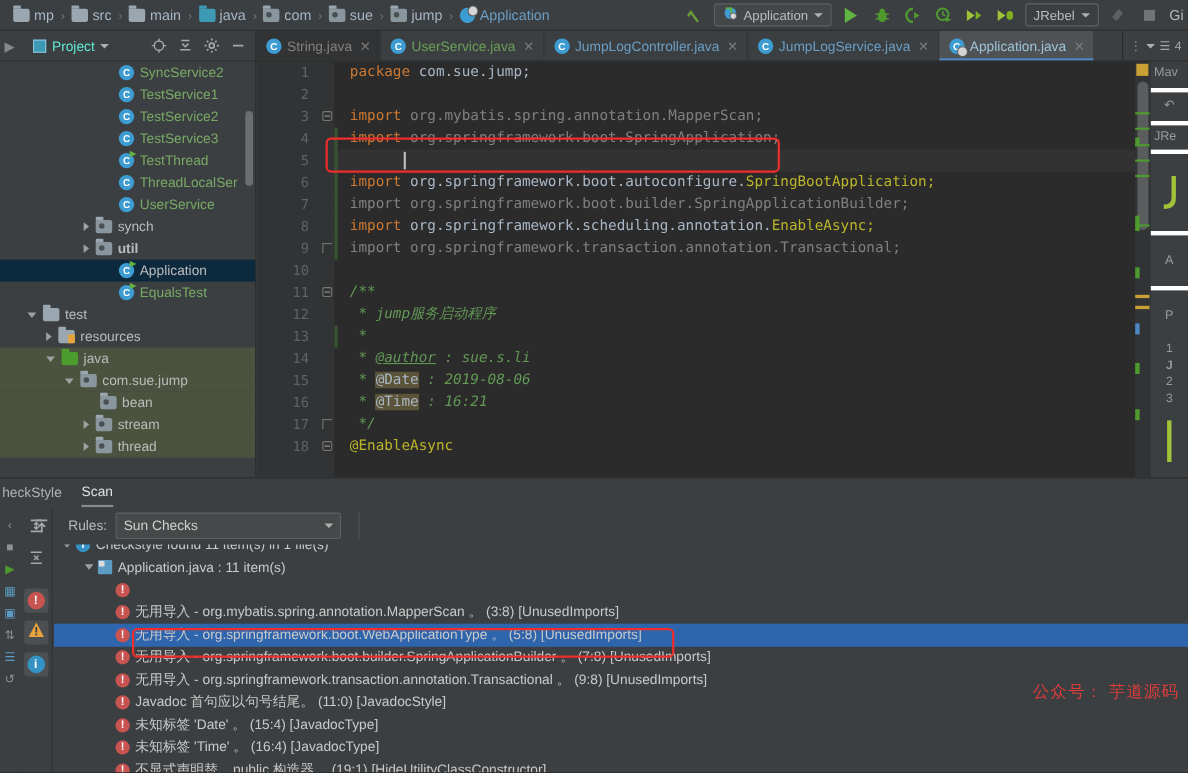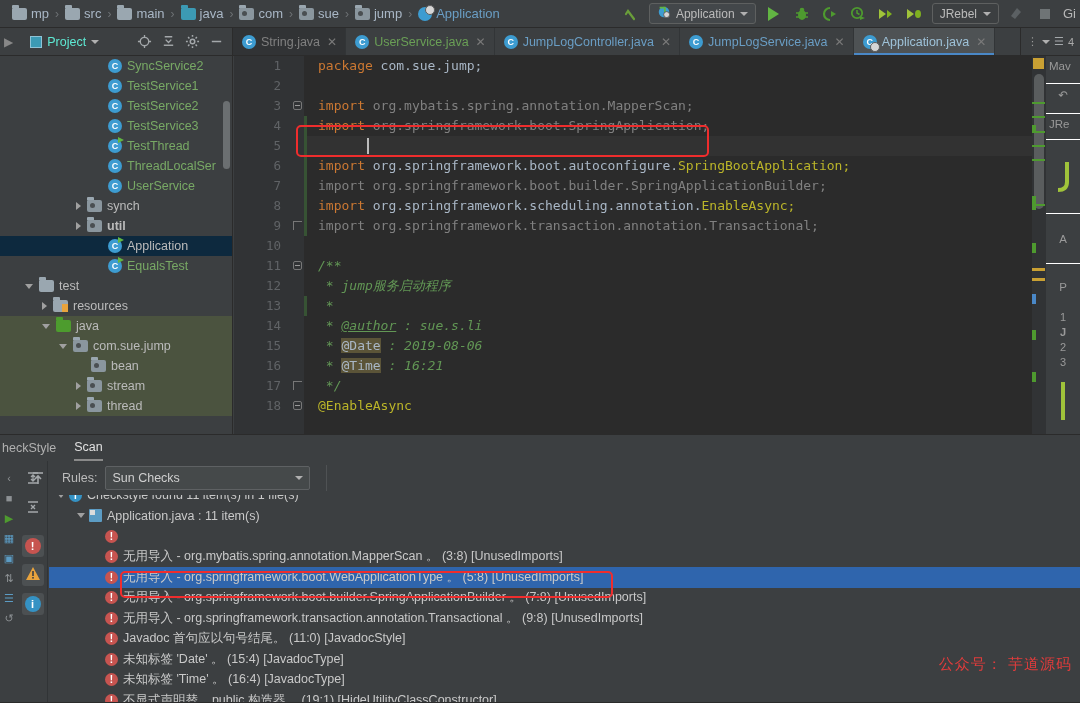--- a/index.html
+++ b/index.html
@@ -164,21 +164,21 @@
   .err-sq { position:absolute; right:2px; top:2px; width:11px; height:11px; background:#c9a033; }
 
   
   .red-box { position: absolute; border: 2.5px solid #ef2d2d; border-radius: 5px; pointer-events: none; }
 
   
   .rightpanel {
     position: absolute; top: 56px; left: 1046px; width: 34px; height: 378px;
     background: #3c3f41; overflow:hidden;
   }
-  .rp-cell { border-bottom: 1px solid #ffffff; color: #9a9a9a; font-size: 11.5px; padding: 4px 3px; }
+  .rp-cell { border-bottom: 4px solid #ffffff; color: #9a9a9a; font-size: 11.5px; padding: 4px 3px; }
 
   
   .bottom {
     position: absolute; top: 434px; left: 0; width: 1080px; height: 269px;
     background: #3c3f41; border-top: 1px solid #2b2b2b;
   }
   .bp-tabs { height: 26px; display:flex; align-items:center; padding-left: 2px; gap: 18px; }
   .bp-tab { font-size: 12.5px; color: #b0b0b0; height: 26px; display:flex; align-items:center; cursor:pointer;}
   .bp-tab.active { color: #e0e0e0; border-bottom: 2px solid #8a8a8a; }
   .bp-toolbar { height: 34px; display:flex; align-items:center; gap: 8px; padding-left: 4px; }
@@ -207,21 +207,21 @@
   }
   .res-row { height:20.5px; display:flex; align-items:center; font-size:12.5px; color:#c9c9c9; white-space:nowrap; cursor:pointer; }
   .res-row.sel { background:#2f65ad; }
   .err-ic { width:13px;height:13px;border-radius:50%;background:#c75450;color:#fff;font-size:10px;font-weight:bold;display:inline-flex;align-items:center;justify-content:center;flex:none;margin-right:5px;}
   .info-ic { width:13px;height:13px;border-radius:50%;background:#3592c4;color:#fff;font-size:10px;font-weight:bold;display:inline-flex;align-items:center;justify-content:center;flex:none;margin-right:5px;}
   .java-ic { width:13px;height:13px;background:#5c9cc4;flex:none;margin-right:5px;border-radius:1px; position:relative;}
   .java-ic::after{content:"";position:absolute;left:1px;top:1px;width:5px;height:5px;background:#dcdcdc;}
   .tri-s { width:0;height:0;border-left:4px solid transparent;border-right:4px solid transparent;border-top:5px solid #a0a0a0;margin-right:4px;flex:none;}
 
   .watermark {
-    position:absolute; right: 8px; top: 655px; color:#e03c3c; font-size:15px; letter-spacing:1px;
+    position:absolute; right: 8px; top: 620px; color:#e03c3c; font-size:15px; letter-spacing:1px;
   }
   .statusbar-line { position:absolute; left:0; top:702px; width:1080px; height:1px; background:#2b2b2b; }
   .bp-vscroll { position:absolute; right:0; top:60px; width:8px; height:243px; }
 </style>
 </head>
 <body>
 
 <div id="app">
 
   <div class="navbar">

